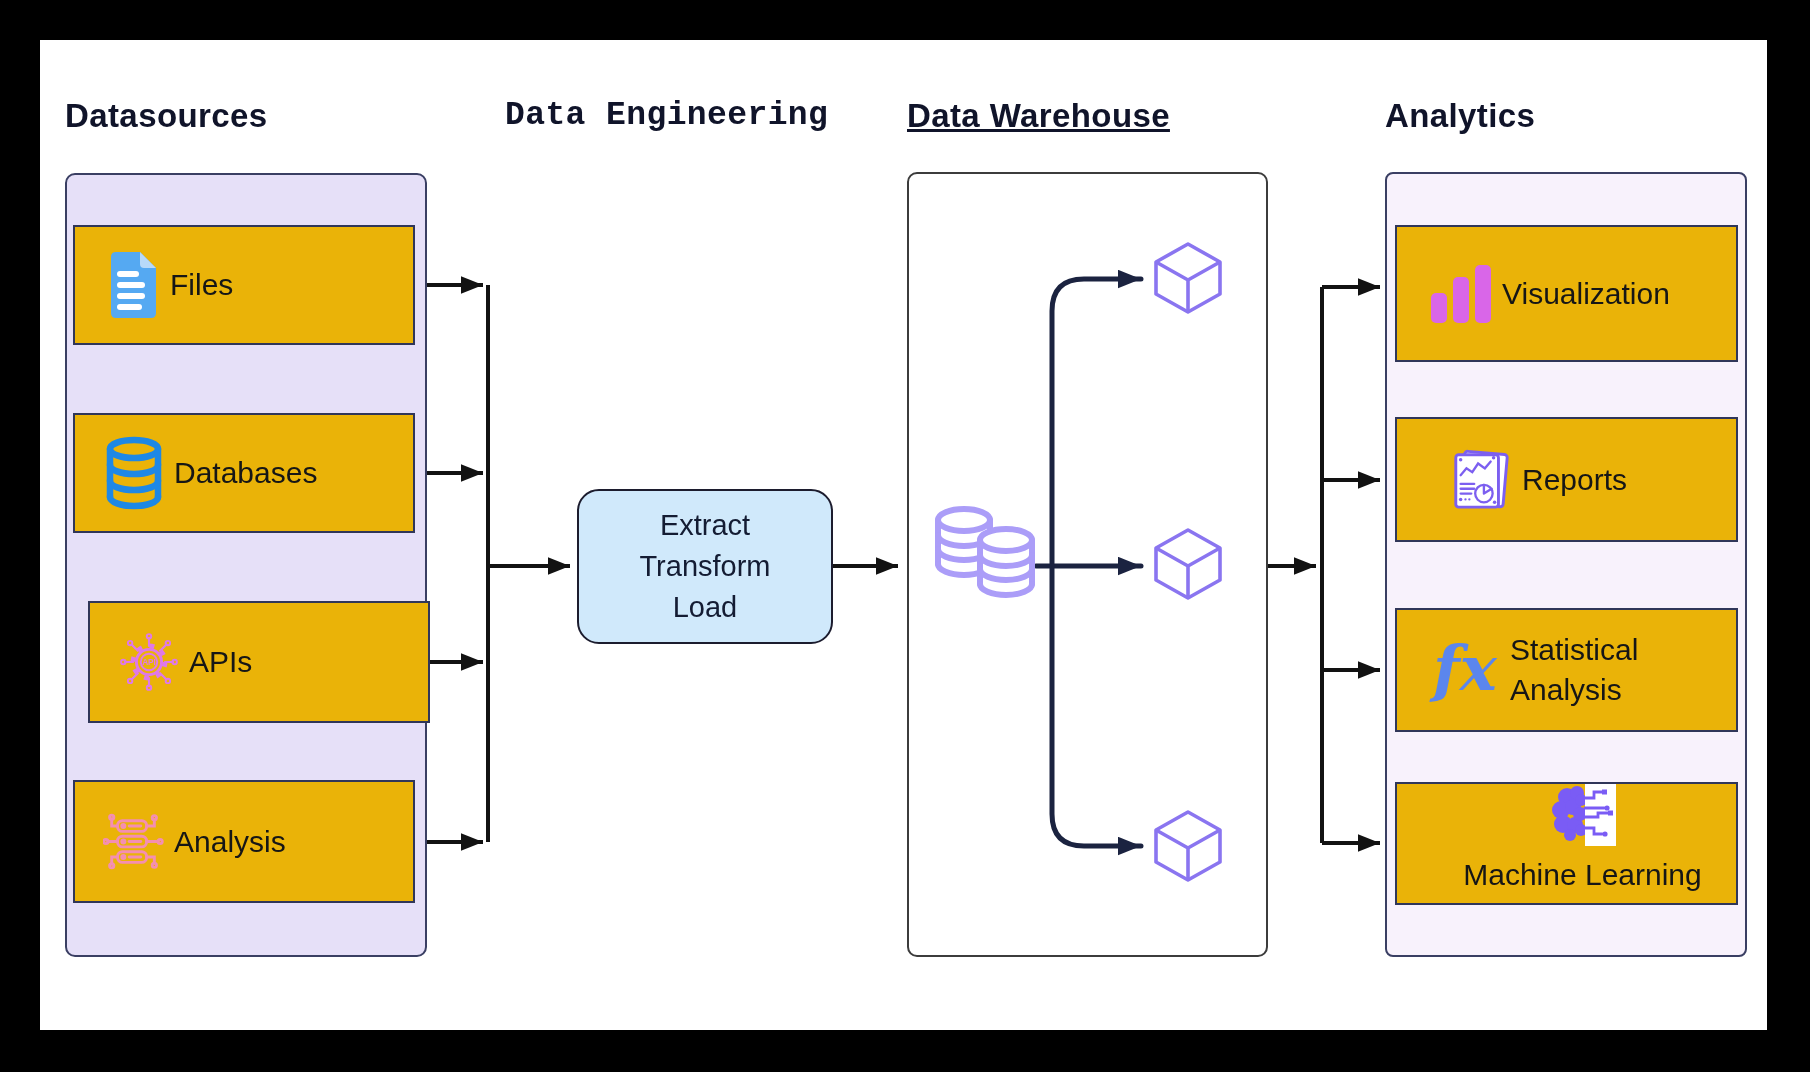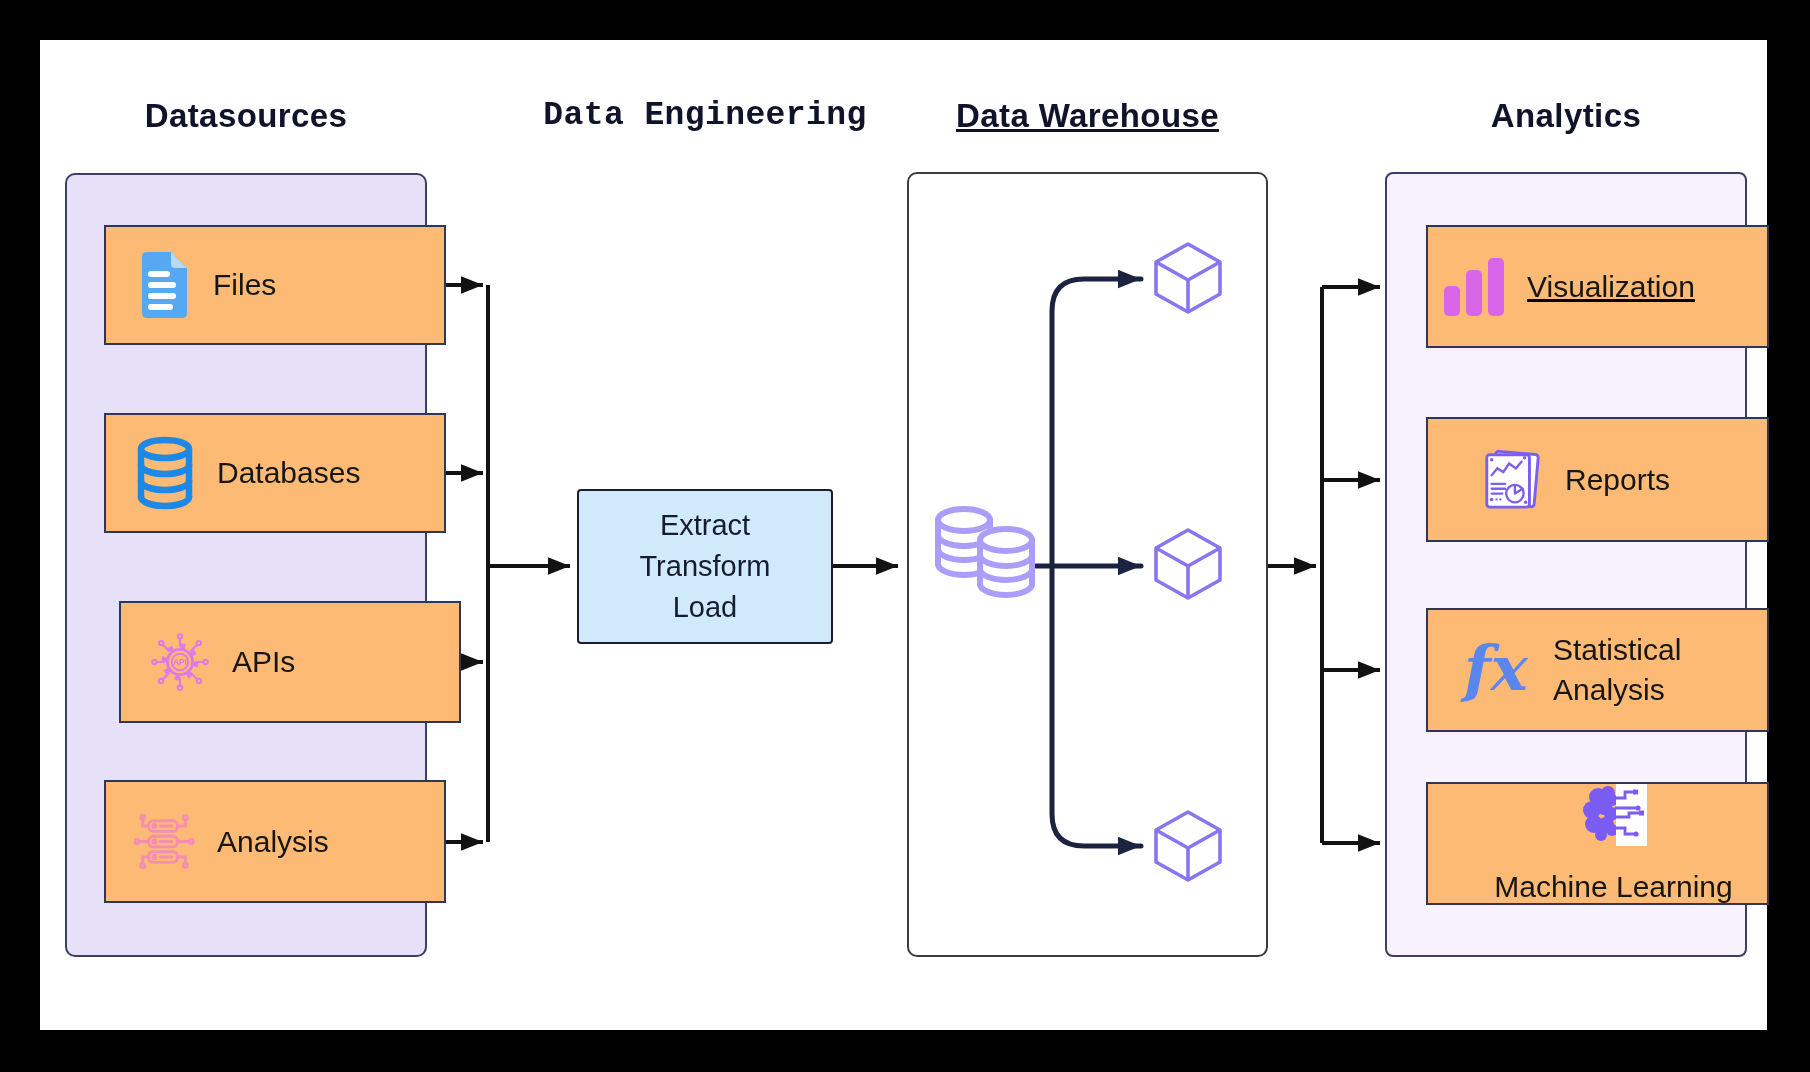--- a/index.html
+++ b/index.html
@@ -1,29 +1,29 @@
 <!DOCTYPE html>
 <html><head>
 <meta charset="utf-8">
 <style>
   html,body{margin:0;padding:0;background:#000;}
   .canvas{position:relative;width:1810px;height:1072px;background:#000;overflow:hidden;
           font-family:"Liberation Sans",sans-serif;}
   .sheet{position:absolute;left:40px;top:40px;width:1727px;height:990px;background:#ffffff;z-index:0;}
-  .col-title{position:absolute;top:94px;height:44px;text-align:center;font-size:33px;
+  .col-title{position:absolute;top:94px;height:44px;font-size:33px;
              font-weight:600;color:#10142a;letter-spacing:.4px;z-index:10;line-height:44px;}
   .panel{position:absolute;box-sizing:border-box;z-index:1;}
   .panel.datasources{background:#e6e0f8;border:2px solid #3a3f63;border-radius:10px;}
   .panel.warehouse{background:#ffffff;border:2px solid #3c3c3c;border-radius:10px;}
   .panel.analytics{background:#f8f2fc;border:2px solid #3a3f63;border-radius:8px;}
-  .node{position:absolute;box-sizing:border-box;background:#fdba74;border:2.5px solid #303659;
-        display:flex;align-items:center;gap:21px;padding-left:28px;z-index:10;margin-left:31px;}
+  .node{position:absolute;box-sizing:border-box;background:#eab308;border:2.5px solid #303659;
+        display:flex;align-items:center;gap:9px;padding-left:28px;z-index:10;}
   .node .label{font-size:30px;font-weight:500;color:#161616;line-height:1.32;}
   .etl{position:absolute;box-sizing:border-box;background:#d0e9fb;border:2.5px solid #1c1c2e;
-       border-radius:4px;display:flex;flex-direction:column;justify-content:center;
+       border-radius:22px;display:flex;flex-direction:column;justify-content:center;
        align-items:center;z-index:10;}
   .etl div{font-size:29px;font-weight:500;color:#141c33;line-height:1.42;}
   .icon{flex:0 0 auto;display:block;}
   .abs{position:absolute;z-index:10;}
   svg.connectors{position:absolute;left:0;top:0;z-index:5;pointer-events:none;}
 </style>
 </head>
 <body>
 
 <div class="canvas">
@@ -199,21 +199,21 @@
       <path d="M6 24 L38 42 L70 24 M38 42 L38 74" fill="none"></path>
     </g>
   </svg>
   <svg class="abs" style="left:1150px;top:806px;" width="76" height="80" viewBox="0 0 76 80">
     <g stroke="#8a75f0" stroke-width="3.6" fill="#fff" stroke-linejoin="round">
       <path d="M38 6 L70 24 L70 56 L38 74 L6 56 L6 24 Z"></path>
       <path d="M6 24 L38 42 L70 24 M38 42 L38 74" fill="none"></path>
     </g>
   </svg>
 
-  <div class="node" style="left:1395px;top:225px;width:343px;height:123px;padding-left:14px;text-decoration:underline;">
+  <div class="node" style="left:1395px;top:225px;width:343px;height:137px;padding-left:32px;">
     <svg class="icon" width="64" height="62" viewBox="0 0 64 62">
       <rect x="2" y="30" width="16" height="30" rx="5" fill="#d966e8"></rect>
       <rect x="24" y="14" width="16" height="46" rx="5" fill="#d966e8"></rect>
       <rect x="46" y="2" width="16" height="58" rx="5" fill="#d966e8"></rect>
     </svg>
     <span class="label">Visualization</span>
   </div>
 
   <div class="node" style="left:1395px;top:417px;width:343px;height:125px;padding-left:52px;">
     <svg class="icon" width="64" height="64" viewBox="0 0 66 66">

